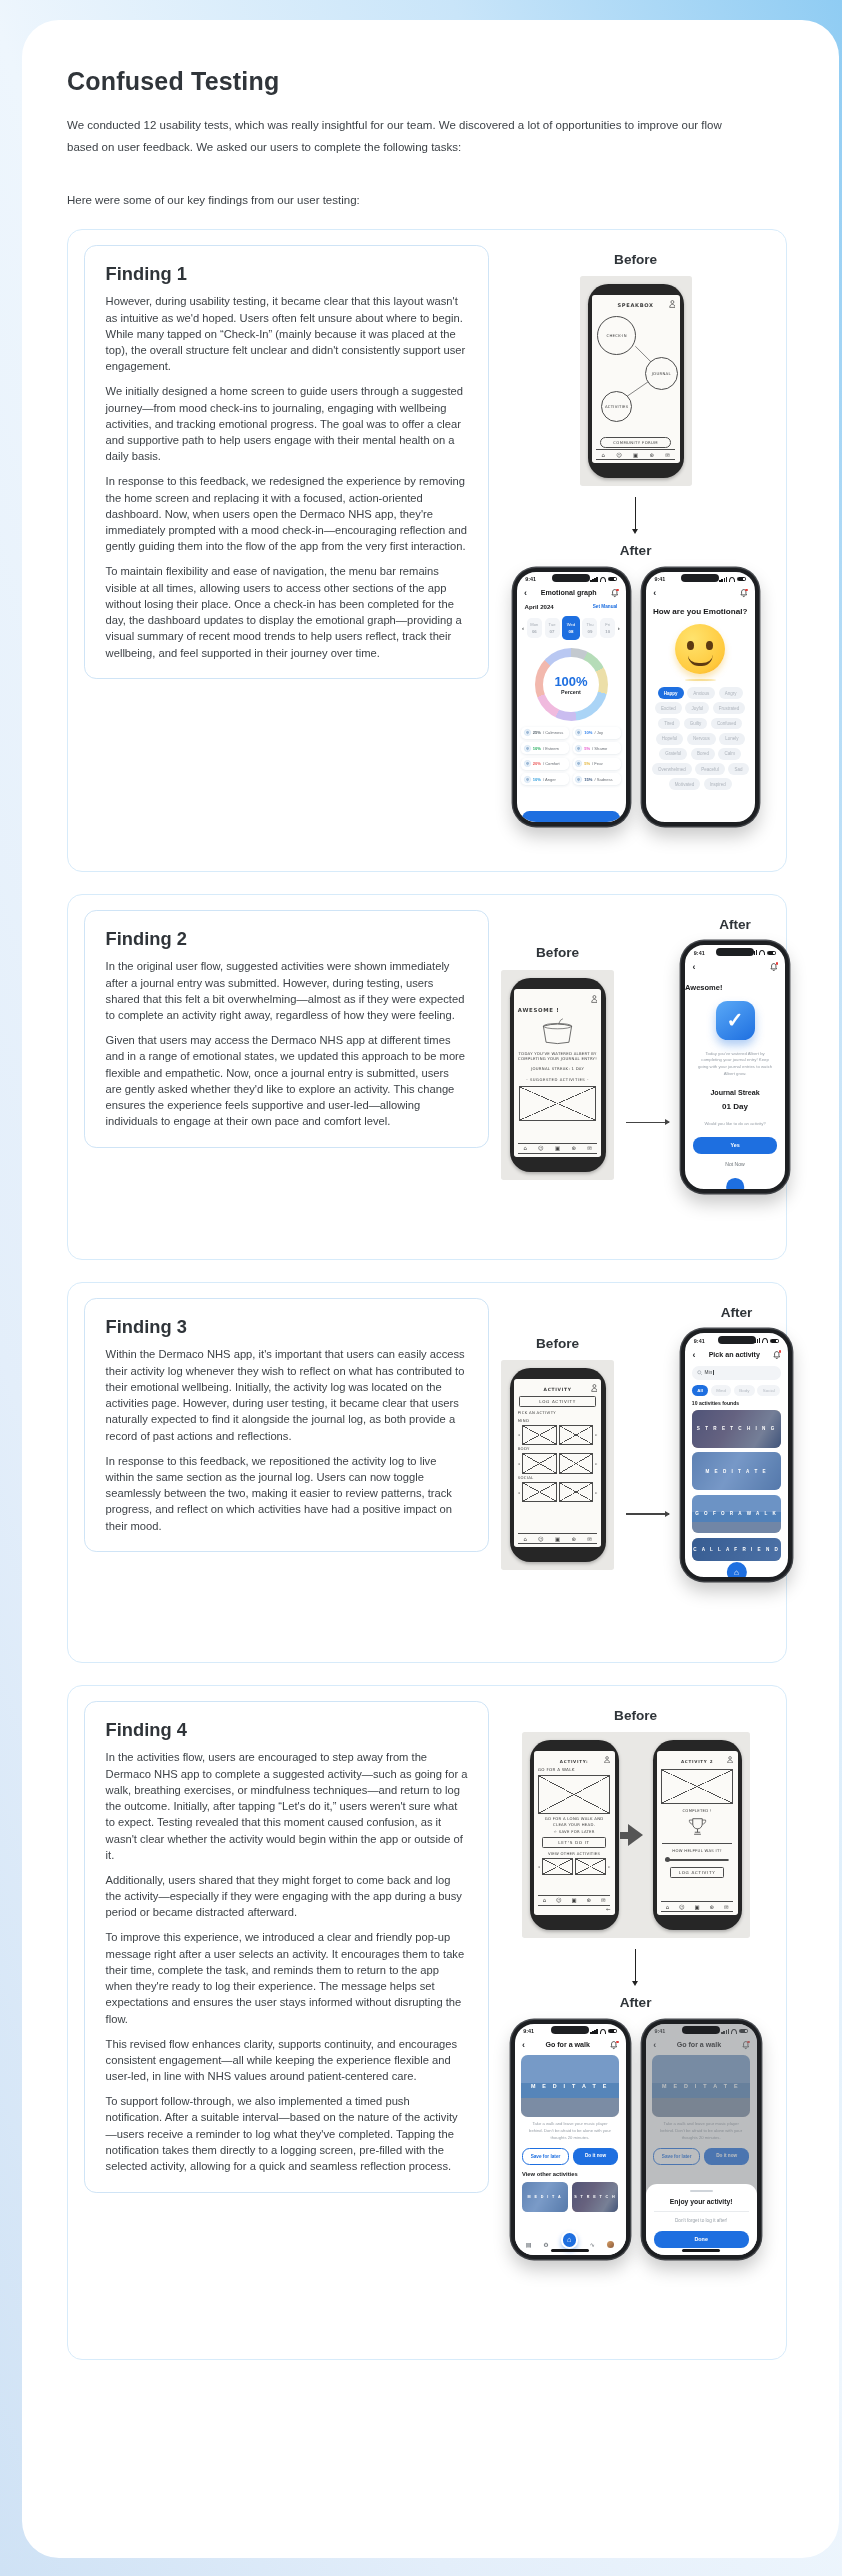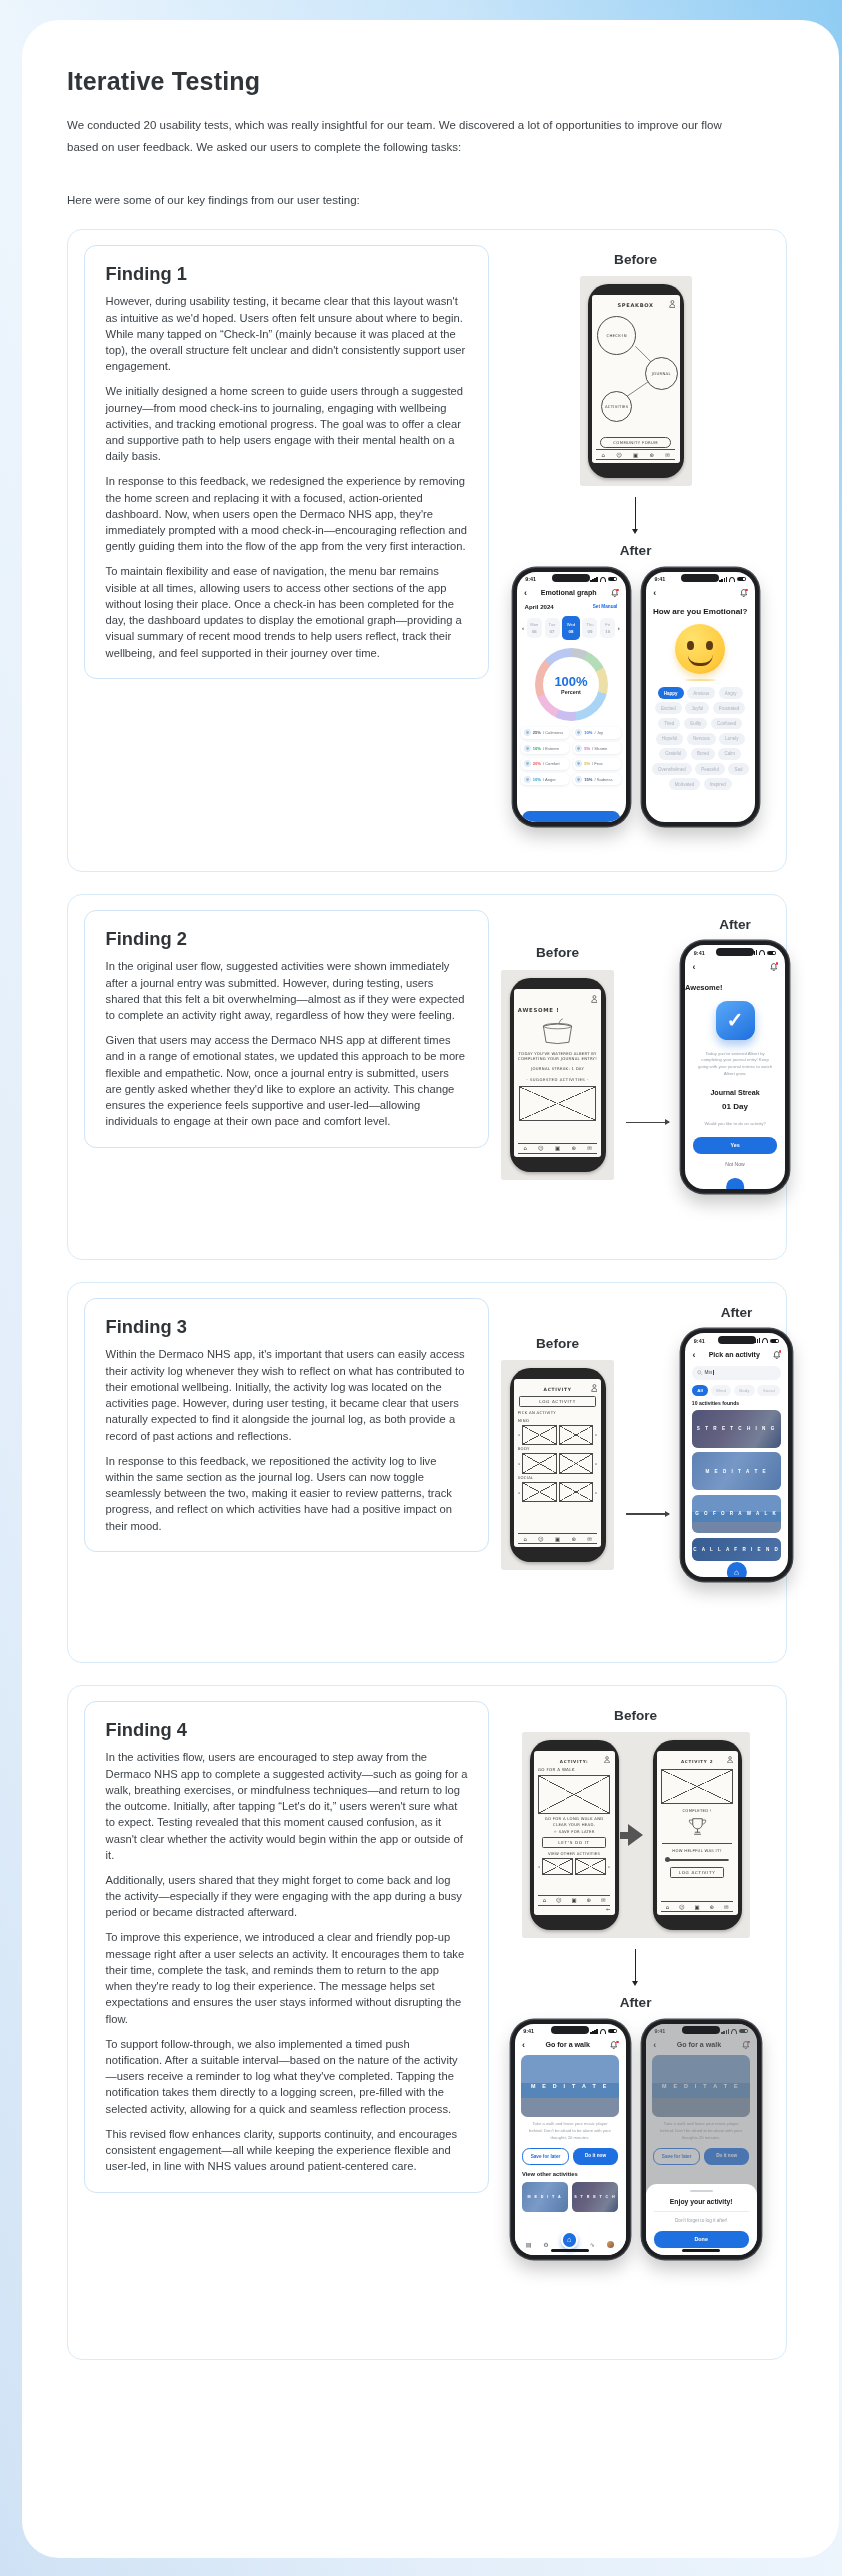--- a/index.html
+++ b/index.html
@@ -237,22 +237,22 @@
   .ba-col { display:flex; flex-direction:column; align-items:center; }
 
   svg.icon { display:block; }
 </style>
 </head>
 <body>
 
 <div class="page">
   <div class="content">
 
-    <h1 class="title">Iterative Testing</h1>
-    <p class="intro">We conducted 20 usability tests, which was really insightful for our team. We discovered a lot of opportunities to improve our flow based on user feedback. We asked our users to complete the following tasks:</p>
+    <h1 class="title">Confused Testing</h1>
+    <p class="intro">We conducted 12 usability tests, which was really insightful for our team. We discovered a lot of opportunities to improve our flow based on user feedback. We asked our users to complete the following tasks:</p>
 
 
     <p class="findings-intro">Here were some of our key findings from our user testing:</p>
 
     <section class="finding" style="min-height:643px">
       <div class="text-card">
         <h2>Finding 1</h2>
         <p>However, during usability testing, it became clear that this layout wasn't as intuitive as we'd hoped. Users often felt unsure about where to begin. While many tapped on “Check-In” (mainly because it was placed at the top), the overall structure felt unclear and didn't consistently support user engagement.</p>
         <p>We initially designed a home screen to guide users through a suggested journey—from mood check-ins to journaling, engaging with wellbeing activities, and tracking emotional progress. The goal was to offer a clear and supportive path to help users engage with their mental health on a daily basis.</p>
         <p>In response to this feedback, we redesigned the experience by removing the home screen and replacing it with a focused, action-oriented dashboard. Now, when users open the Dermaco NHS app, they're immediately prompted with a mood check-in—encouraging reflection and gently guiding them into the flow of the app from the very first interaction.</p>
@@ -720,22 +720,22 @@
         </div>
       </div>
     </section>
 
     <section class="finding" style="min-height:675px">
       <div class="text-card">
         <h2>Finding 4</h2>
         <p>In the activities flow, users are encouraged to step away from the Dermaco NHS app to complete a suggested activity—such as going for a walk, breathing exercises, or mindfulness techniques—and return to log the outcome. Initially, after tapping “Let's do it,” users weren't sure what to expect. Testing revealed that this moment caused confusion, as it wasn't clear whether the activity would begin within the app or outside of it.</p>
         <p>Additionally, users shared that they might forget to come back and log the activity—especially if they were engaging with the app during a busy period or became distracted afterward.</p>
         <p>To improve this experience, we introduced a clear and friendly pop-up message right after a user selects an activity. It encourages them to take their time, complete the task, and reminds them to return to the app when they're ready to log their experience. The message helps set expectations and ensures the user stays informed without disrupting the flow.</p>
+        <p>This revised flow enhances clarity, supports continuity, and encourages consistent engagement—all while keeping the experience flexible and user-led, in line with NHS values around patient-centered care.</p>
         <p>To support follow-through, we also implemented a timed push notification. After a suitable interval—based on the nature of the activity—users receive a reminder to log what they've completed. Tapping the notification takes them directly to a logging screen, pre-filled with the selected activity, allowing for a quick and seamless reflection process.</p>
-        <p>This revised flow enhances clarity, supports continuity, and encourages consistent engagement—all while keeping the experience flexible and user-led, in line with NHS values around patient-centered care.</p>
       </div>
 
       <div class="visuals">
         <div class="ba-label">Before</div>
 
         <div class="photo" style="gap:9.5px">
 
           <div class="sketch-phone" style="width:89px; height:190px;">
             <div class="sketch-screen">
               <div class="sk-head">

